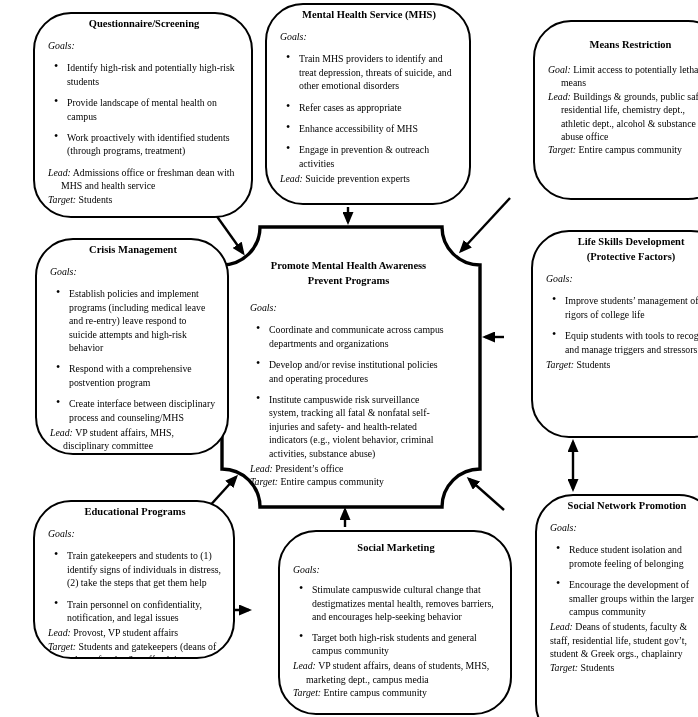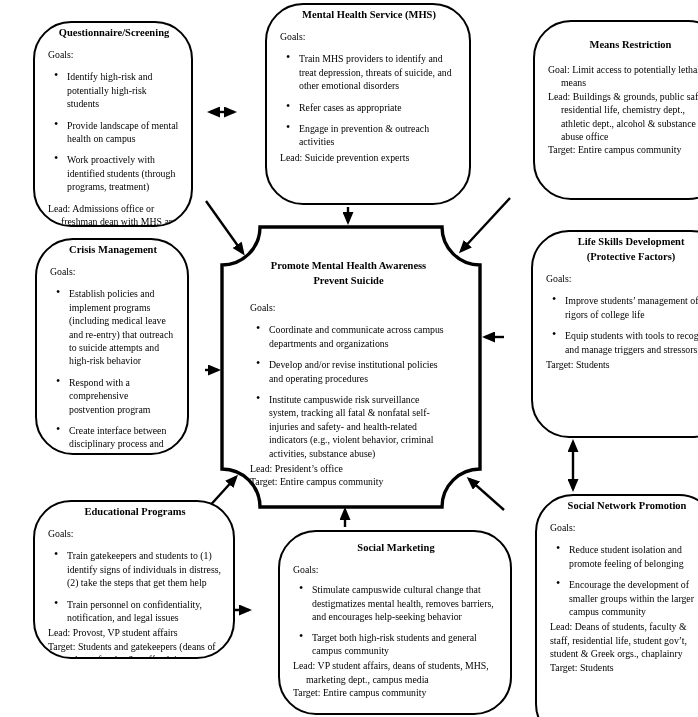--- a/index.html
+++ b/index.html
@@ -8,26 +8,26 @@
   #canvas{position:absolute;inset:0;width:698px;height:717px;}
   #arrows{position:absolute;left:0;top:0;z-index:1;}
   .box{position:absolute;z-index:2;background:#fff;border:2.4px solid #000;
        border-radius:38px;box-sizing:border-box;padding:1px 11px 6px 13px;
        font-size:9.8px;line-height:13.4px;overflow:hidden;margin-left:25px;}
   .centerText{position:absolute;z-index:2;box-sizing:border-box;background:transparent;
        padding:30px 33px 0 28px;font-size:9.8px;line-height:13.4px;}
   .box-title{font-weight:bold;text-align:center;font-size:10.5px;line-height:13px;
        margin:2px 0 9px 0;}
   .box-title.tight{margin-bottom:1px;}
-  .goals{margin-bottom:9px;}
+  .goals{font-style:italic;margin-bottom:9px;}
   .bullet{position:relative;padding-left:19px;margin-bottom:8px;}
   .bullet::before{content:"\2022";position:absolute;left:6px;top:-1px;font-size:12px;}
   .kv{padding-left:13px;text-indent:-13px;}
   .kv.flush{padding-left:0;text-indent:0;}
-  .lbl{}
+  .lbl{font-style:italic;}
 </style>
 </head>
 <body>
 
 <div id="canvas">
 
   <svg id="arrows" width="698" height="717" viewBox="0 0 698 717">
     <defs>
       <marker id="ah" viewBox="0 0 13 11" markerWidth="13" markerHeight="11" refX="10" refY="5.5" orient="auto-start-reverse" markerUnits="userSpaceOnUse">
         <path d="M0,0 L13,5.5 L0,11 Z" fill="#000"></path>
@@ -45,60 +45,61 @@
       <line x1="504" y1="337" x2="485" y2="337" marker-end="url(#ah)"></line>
       <line x1="573" y1="442" x2="573" y2="489" marker-start="url(#ah)" marker-end="url(#ah)"></line>
       <line x1="206" y1="510" x2="236" y2="477" marker-end="url(#ah)"></line>
       <line x1="504" y1="510" x2="469" y2="479" marker-end="url(#ah)"></line>
       <line x1="345" y1="527" x2="345" y2="510" marker-end="url(#ah)"></line>
       <line x1="214" y1="610" x2="249" y2="610" marker-start="url(#ah)" marker-end="url(#ah)"></line>
       <line x1="459" y1="625" x2="502" y2="625" marker-start="url(#ah)" marker-end="url(#ah)"></line>
     </g>
   </svg>
 
-  <div class="box" style="left:8px;top:21px;width:160px;height:206px">
+  <div class="box" style="left:8px;top:12px;width:220px;height:206px">
     <div class="box-title">Questionnaire/Screening</div>
     <div class="goals">Goals:</div>
     <div class="bullet">Identify high-risk and potentially high-risk students</div>
     <div class="bullet">Provide landscape of mental health on campus</div>
     <div class="bullet">Work proactively with identified students (through programs, treatment)</div>
     <div class="kv"><span class="lbl">Lead:</span> <span>Admissions office or freshman dean with MHS and health service</span></div>
     <div class="kv"><span class="lbl">Target:</span> <span>Students</span></div>
   </div>
 
   <div class="box" style="left:240px;top:3px;width:206px;height:202px">
     <div class="box-title">Mental Health Service (MHS)</div>
     <div class="goals">Goals:</div>
     <div class="bullet">Train MHS providers to identify and treat depression, threats of suicide, and other emotional disorders</div>
     <div class="bullet">Refer cases as appropriate</div>
+    <div class="bullet">Enhance accessibility of MHS</div>
     <div class="bullet" style="margin-bottom:2px">Engage in prevention &amp; outreach activities</div>
     <div class="kv flush"><span class="lbl">Lead:</span> <span>Suicide prevention experts</span></div>
 
   </div>
 
   <div class="box" style="left:508px;top:20px;width:193px;height:180px;padding-top:14px">
     <div class="box-title" style="margin-bottom:12px">Means Restriction</div>
     <div class="kv"><span class="lbl">Goal:</span> <span>Limit access to potentially lethal means</span></div>
     <div class="kv"><span class="lbl">Lead:</span> <span>Buildings &amp; grounds, public safety, residential life, chemistry dept., athletic dept., alcohol &amp; substance abuse office</span></div>
     <div class="kv"><span class="lbl">Target:</span> <span>Entire campus community</span></div>
   </div>
 
-  <div class="box" style="left:10px;top:238px;width:154px;height:217px">
+  <div class="box" style="left:10px;top:238px;width:194px;height:217px">
     <div class="box-title">Crisis Management</div>
     <div class="goals">Goals:</div>
-    <div class="bullet">Establish policies and implement programs (including medical leave and re-entry) that outreach to suicide attempts and high-risk behavior</div>
+    <div class="bullet">Establish policies and implement programs (including medical leave and re-entry) leave respond to suicide attempts and high-risk behavior</div>
     <div class="bullet">Respond with a comprehensive postvention program</div>
     <div class="bullet" style="margin-bottom:2px">Create interface between disciplinary process and counseling/MHS</div>
     <div class="kv"><span class="lbl">Lead:</span> <span>VP student affairs, MHS, disciplinary committee</span></div>
     <div class="kv"><span class="lbl">Target:</span> <span>Students, gatekeepers (with implementation responsibility)</span></div>
   </div>
 
   <div class="centerText" style="left:222px;top:227px;width:258px;height:280px">
     <div class="box-title tight">Promote Mental Health Awareness</div>
-    <div class="box-title" style="margin-bottom:14px">Prevent Suicide</div>
+    <div class="box-title" style="margin-bottom:14px">Prevent Programs</div>
     <div class="goals">Goals:</div>
     <div class="bullet">Coordinate and communicate across campus departments and organizations</div>
     <div class="bullet">Develop and/or revise institutional policies and operating procedures</div>
     <div class="bullet" style="margin-bottom:2px">Institute campuswide risk surveillance system, tracking all fatal &amp; nonfatal self-injuries and safety- and health-related indicators (e.g., violent behavior, criminal activities, substance abuse)</div>
     <div class="kv"><span class="lbl">Lead:</span> <span>President’s office</span></div>
     <div class="kv"><span class="lbl">Target:</span> <span>Entire campus community</span></div>
   </div>
 
   <div class="box" style="left:506px;top:230px;width:198px;height:208px">
     <div class="box-title tight">Life Skills Development</div>

